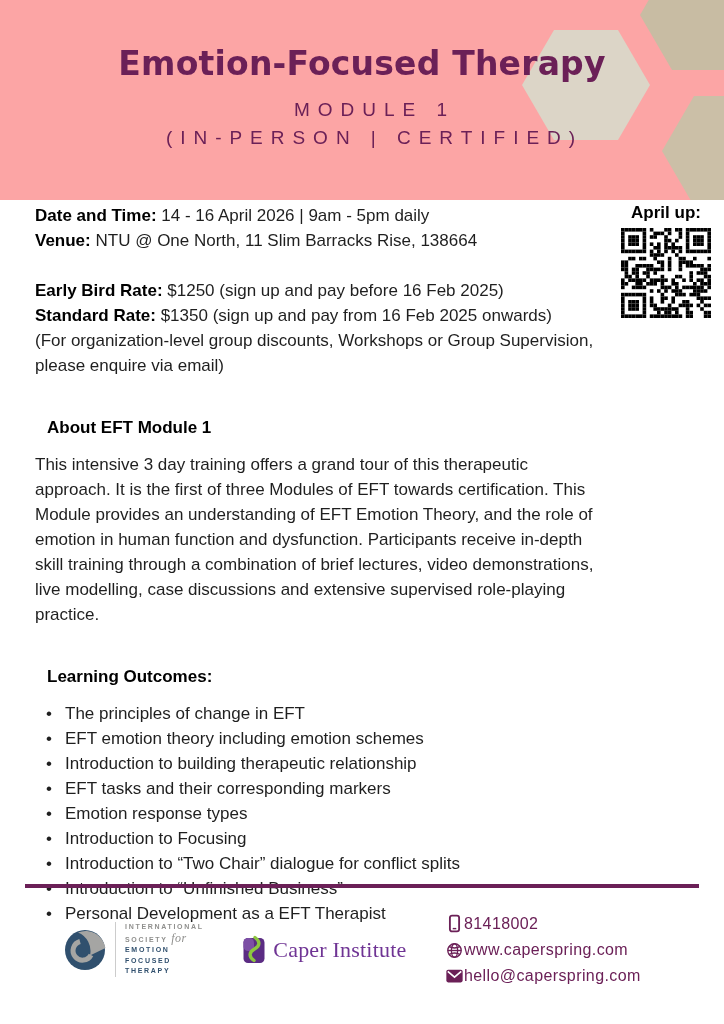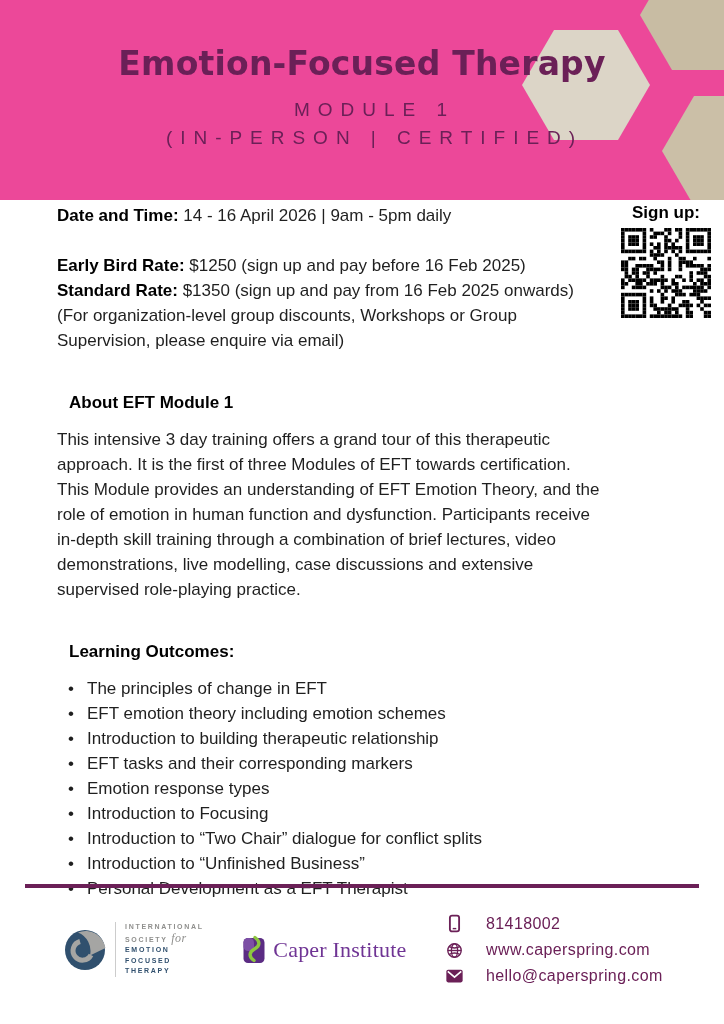--- a/index.html
+++ b/index.html
@@ -4,21 +4,21 @@
 <style>
   html,body { margin:0; padding:0; background:#ffffff; }
   .page {
     position:relative; width:724px; height:1024px; margin:0 auto;
     background:#ffffff; overflow:hidden;
     font-family:"Liberation Sans", sans-serif; color:#1f1f1f;
   }
 
   
   .hero {
-    position:relative; height:200px; background:#ec4899;
+    position:relative; height:200px; background:#fca5a5;
     overflow:hidden; text-align:center; box-sizing:border-box; padding-top:44px;
   }
   .hex {
     position:absolute; width:128px; height:110px;
     clip-path:polygon(25% 0, 75% 0, 100% 50%, 75% 100%, 25% 100%, 0 50%);
   }
   .hex-light { left:522px; top:30px;  background:#dcd5c7; }
   .hex-dark-top { left:640px; top:-40px; background:#c8bca3; }
   .hex-dark-bottom { left:662px; top:96px; background:#cbbfa7; }
   .hero-title {
@@ -32,21 +32,21 @@
     color:#6b2057; font-weight:400;padding-left:25px;
   }
   .hero-sub.first { margin-top:13px; }
 
   
   .signup { position:absolute; top:202px; right:7px; width:102px; text-align:center; }
   .signup-label { font-size:17px; font-weight:bold; color:#000; line-height:22px; }
   .signup svg.qr { display:block; margin:4px auto 0; background:#fff; }
 
   
-  main { padding:3px 120px 0 57px; }
+  main { padding:3px 120px 0 35px; }
   .line { margin:0; font-size:17px; line-height:25px; max-width:572px; }
   .line b { font-weight:700; color:#000; }
   .gap25 { height:25px; }
   .h { margin:12px; font-size:17px; line-height:25px; font-weight:700; color:#000; }
   .body-par { margin:0; font-size:17px; line-height:25px; max-width:604px; }
   ul.outcomes { margin:0; padding:0; list-style:none; max-width:604px; }
   ul.outcomes li {
     position:relative; margin-left:8px; padding-left:22px;
     font-size:17px; line-height:25px;
   }
@@ -70,40 +70,40 @@
   .iseft-for {
     font-family:"Liberation Serif", serif; font-style:italic; font-weight:400;
     letter-spacing:0.5px; font-size:12px; text-transform:lowercase;
   }
   .caper { display:flex; align-items:center; }
   .caper-name {
     margin-left:8px; font-family:"Liberation Serif", serif;
     font-size:22px; color:#6f3494; letter-spacing:0.2px;
   }
   .contact { display:flex; flex-direction:column; gap:8px; min-width:220px; }
-  .contact-row { display:flex; align-items:center; gap:23px; }
+  .contact-row { display:flex; align-items:center; gap:1px; }
   .contact-row .txt { font-size:16px; color:#6b2057; letter-spacing:0.4px; }
   .contact-row svg { flex:0 0 auto; }
 </style>
 </head>
 <body>
 
 <div class="page">
 
   <header class="hero">
     <div class="hex hex-light"></div>
     <div class="hex hex-dark-top"></div>
     <div class="hex hex-dark-bottom"></div>
     <h1 class="hero-title">Emotion-Focused Therapy</h1>
     <p class="hero-sub first">MODULE 1</p>
     <p class="hero-sub">(IN-PERSON | CERTIFIED)</p>
   </header>
 
   <div class="signup">
-    <div class="signup-label">Sign up:</div>
+    <div class="signup-label">April up:</div>
     <svg class="qr" width="90" height="90" viewBox="0 0 90 90">
         <rect width="90" height="90" fill="#ffffff"></rect>
         <rect x="0.0" y="0.0" width="3.6" height="3.6" fill="#000"></rect>
         <rect x="3.6" y="0.0" width="3.6" height="3.6" fill="#000"></rect>
         <rect x="7.2" y="0.0" width="3.6" height="3.6" fill="#000"></rect>
         <rect x="10.8" y="0.0" width="3.6" height="3.6" fill="#000"></rect>
         <rect x="14.4" y="0.0" width="3.6" height="3.6" fill="#000"></rect>
         <rect x="18.0" y="0.0" width="3.6" height="3.6" fill="#000"></rect>
         <rect x="21.6" y="0.0" width="3.6" height="3.6" fill="#000"></rect>
         <rect x="28.8" y="0.0" width="3.6" height="3.6" fill="#000"></rect>
@@ -421,20 +421,21 @@
         <rect x="57.6" y="86.4" width="3.6" height="3.6" fill="#000"></rect>
         <rect x="64.8" y="86.4" width="3.6" height="3.6" fill="#000"></rect>
         <rect x="68.4" y="86.4" width="3.6" height="3.6" fill="#000"></rect>
         <rect x="82.8" y="86.4" width="3.6" height="3.6" fill="#000"></rect>
         <rect x="86.4" y="86.4" width="3.6" height="3.6" fill="#000"></rect>
       </svg>
   </div>
 
   <main>
     <p class="line"><b>Date and Time:</b> <span>14 - 16 April 2026 | 9am - 5pm daily</span></p>
+    <p class="line"><b>Venue:</b> <span>NTU @ One North, 11 Slim Barracks Rise, 138664</span></p>
 
     <div class="gap25"></div>
 
     <p class="line"><b>Early Bird Rate:</b> <span>$1250 (sign up and pay before 16 Feb 2025)</span></p>
     <p class="line"><b>Standard Rate:</b> <span>$1350 (sign up and pay from 16 Feb 2025 onwards)</span></p>
     <p class="line">(For organization-level group discounts, Workshops or Group Supervision, please enquire via email)</p>
 
     <div class="gap25"></div>
 
     <h2 class="h">About EFT Module 1</h2>

